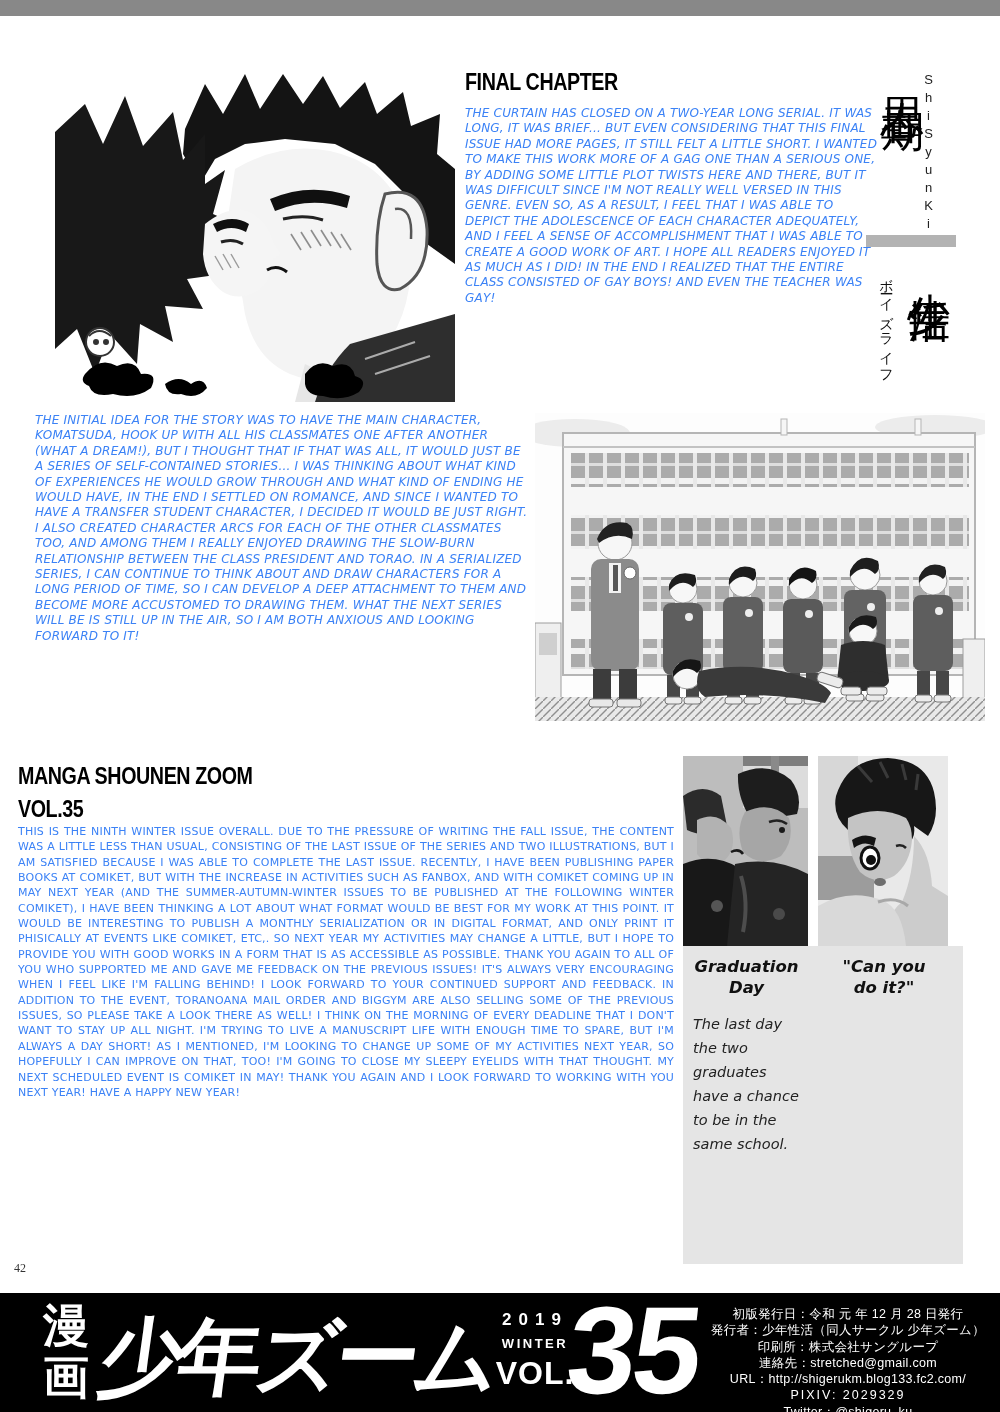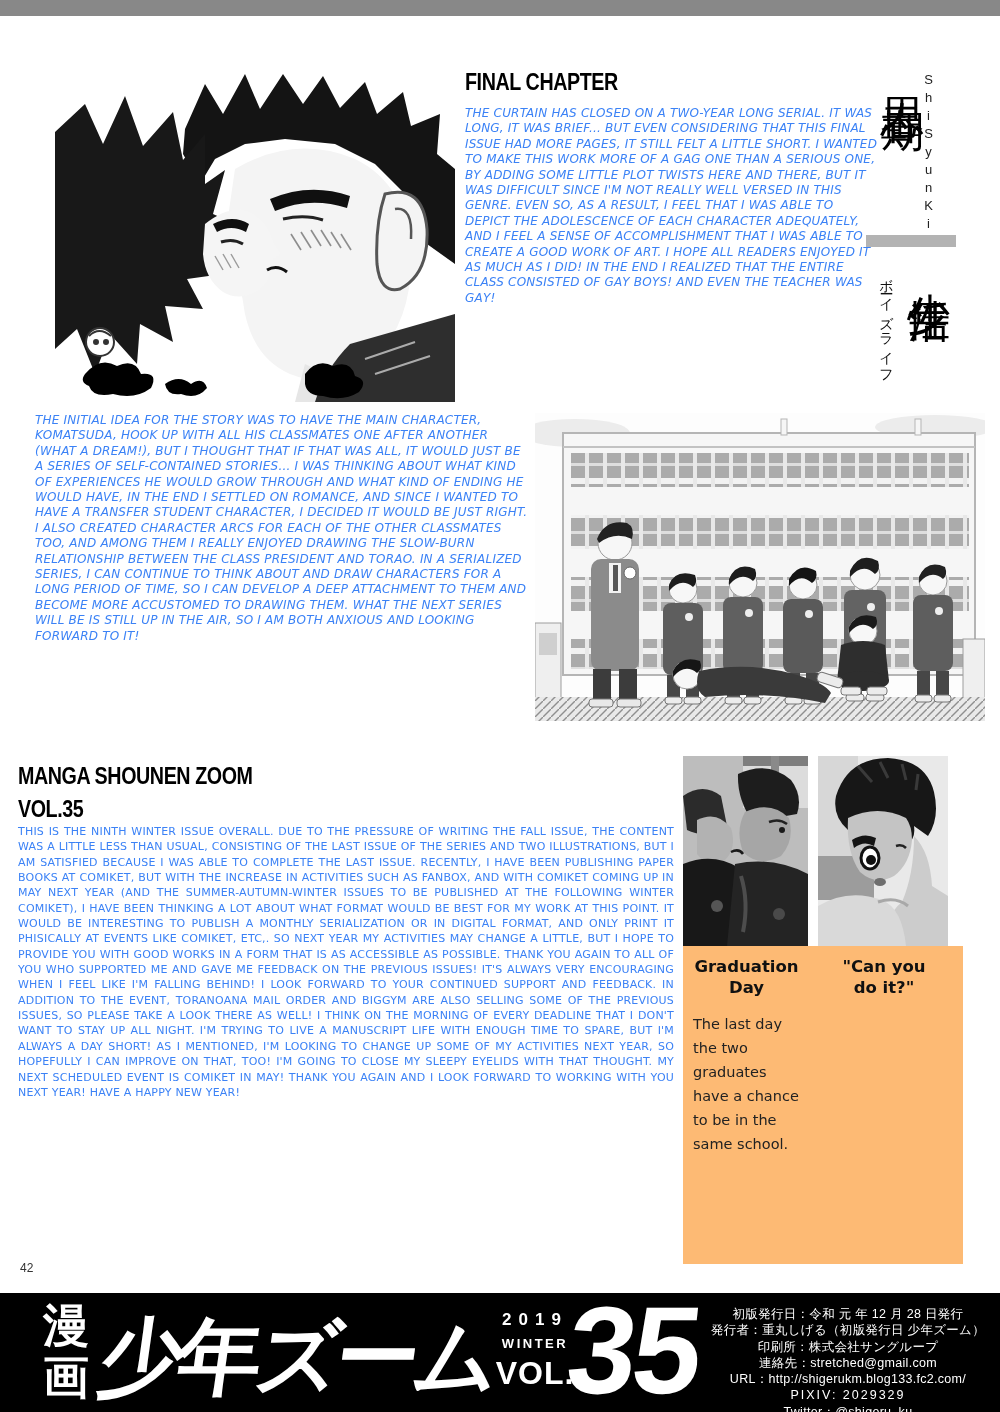--- a/index.html
+++ b/index.html
@@ -27,22 +27,22 @@
   .vtext.upright{text-orientation:upright;}
   .title-kanji{font-size:44px;letter-spacing:6px;font-weight:500;}
   .title-kanji2{font-size:42px;letter-spacing:3px;font-weight:500;}
   .title-small{font-size:13px;letter-spacing:3px;color:#222;}
   .title-kana{font-size:14px;letter-spacing:2px;color:#111;}
   .title-divider{background:#b3b3b3;}
   
   .note-col{position:absolute;top:740px;}
   .note-img{display:block;}
   .note-caption{
-    background:#fdba74;padding:10px 23px 0 10px;
-    font-family:"DejaVu Sans",sans-serif;
+    background:#e5e5e5;padding:10px 23px 0 10px;
+    font-family:"DejaVu Sans",sans-serif;font-style:italic;
   }
   .note-title{
     font-weight:bold;font-size:16.5px;line-height:21px;text-align:center;
     color:#111;margin-bottom:14px;
   }
   .note-body{font-size:14.5px;line-height:24px;color:#222;}
   
   .footer{
     position:absolute;left:0;top:1277px;width:1000px;height:135px;
     background:#000;color:#fff;
@@ -306,35 +306,35 @@
       <ellipse cx="62" cy="126" rx="6" ry="4" fill="#6e6e6e"></ellipse>
       <path d="M96,80 Q112,96 114,130 L130,140 L130,190 L70,190 Q66,160 84,146 Q96,118 96,80 Z" fill="#cccccc"></path>
       <path d="M0,150 Q30,132 64,144 Q84,152 88,190 L0,190 Z" fill="#d9d9d9"></path>
       <path d="M60,146 Q78,140 90,150" stroke="#a8a8a8" stroke-width="3" fill="none"></path>
     </svg>
     <div class="note-caption" style="width:112px;height:308px;">
       <div class="note-title">"Can you do it?"</div>
     </div>
   </div>
 
-  <div class="abs pagenum" style="left:20px;top:1245px;">42</div>
+  <div class="abs pagenum" style="left:14px;top:1245px;font-family:Liberation Serif, serif;">42</div>
 
   <div class="footer">
     <div class="logo-manga" style="white-space:pre-line;">漫
 画</div>
     <div class="logo-title">少年ズーム</div>
     <div class="logo-yearblock">
       <div class="logo-year">2019</div>
       <div class="logo-season">WINTER</div>
       <div class="logo-vol">VOL.</div>
     </div>
     <div class="logo-volnum">35</div>
     <div class="colophon">
       <div>初版発行日：令和 元 年 12 月 28 日発行</div>
-      <div>発行者：重丸しげる（初版発行日 少年ズーム）</div>
+      <div>発行者：少年性活（同人サークル 少年ズーム）</div>
       <div>印刷所：株式会社サングループ</div>
       <div>連絡先：stretched@gmail.com</div>
       <div>URL：http://shigerukm.blog133.fc2.com/</div>
       <div style="letter-spacing:2px;">PIXIV: 2029329</div>
       <div>Twitter：@shigeru_ku</div>
     </div>
   </div>
 
 </div>
 

